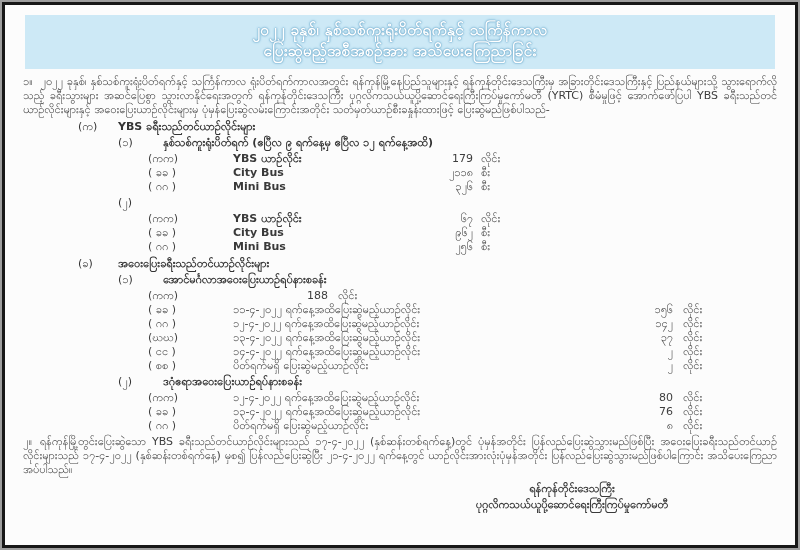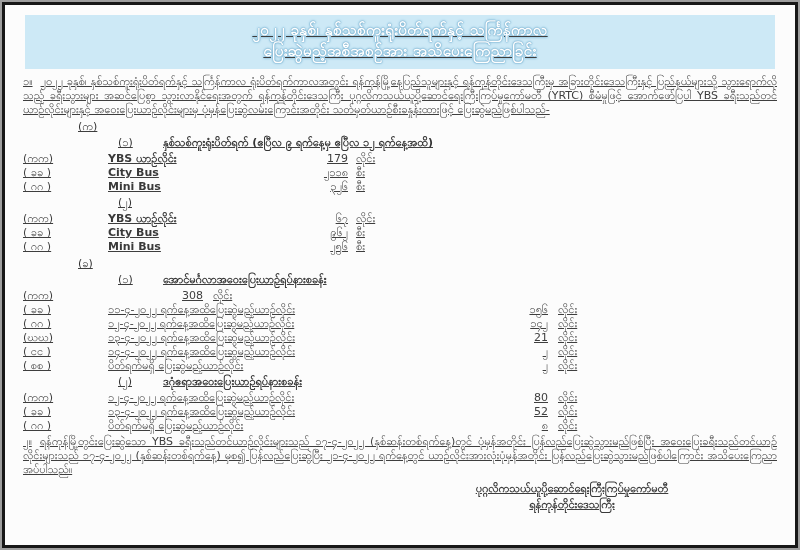--- a/index.html
+++ b/index.html
@@ -16,21 +16,20 @@
     border: 3px solid #171717;
     background: #fcfcfc;
     overflow: hidden;
   }
   .page {
     box-sizing: border-box;
     width: 100%; height: 100%;
     padding: 8px 18px 12px 18px;
     color: #3e3e3e;
     font-size: 11px;
-    text-decoration: underline;
   }
   .header-band {
     background: #cde9f6;
     margin: 2px 2px 6px 2px;
     padding: 5px 10px 7px 10px;
     text-align: center;
   }
   .header-line {
     color: #ffffff;
     font-weight: bold;
@@ -56,20 +55,21 @@
   .grp-heading {
     margin: 2px 0 2px 95px;
     display: flex;
     font-weight: bold;
     color: #343434;
     line-height: 14px;
   }
   .grp-heading .lbl { width: 45px; font-weight: normal; }
   .row {
     display: flex;
+    margin-left: 125px;
     line-height: 14px;
     align-items: flex-end;
   }
   .row .lbl { width: 85px; }
   .sec-k .row .nm { width: 182px; font-weight: bold; color: #3a3a3a; }
   .sec-k .row .val { width: 58px; text-align: right; }
   .sec-k .row .unit { width: 60px; margin-left: 8px; }
   .sec-kh .row .nm { width: 345px; }
   .sec-kh .row .val { width: 95px; text-align: right; }
   .sec-kh .row .unit { width: 60px; margin-left: 10px; }
@@ -91,20 +91,21 @@
     <div class="header-band">
       <div class="header-line">၂၀၂၂ ခုနှစ်၊ နှစ်သစ်ကူးရုံးပိတ်ရက်နှင့် သင်္ကြန်ကာလ</div>
       <div class="header-line">ပြေးဆွဲမည့်အစီအစဉ်အား အသိပေးကြေညာခြင်း</div>
     </div>
 
     <p class="para"><span class="pnum">၁။</span><span>၂၀၂၂ ခုနှစ်၊ နှစ်သစ်ကူးရုံးပိတ်ရက်နှင့် သင်္ကြန်ကာလ ရုံးပိတ်ရက်ကာလအတွင်း ရန်ကုန်မြို့နေပြည်သူများနှင့် ရန်ကုန်တိုင်းဒေသကြီးမှ အခြားတိုင်းဒေသကြီးနှင့် ပြည်နယ်များသို့ သွားရောက်လိုသည့် ခရီးသွားများ အဆင်ပြေစွာ သွားလာနိုင်ရေးအတွက် ရန်ကုန်တိုင်းဒေသကြီး ပုဂ္ဂလိကသယ်ယူပို့ဆောင်ရေးကြီးကြပ်မှုကော်မတီ (YRTC) စီမံမှုဖြင့် အောက်ဖော်ပြပါ YBS ခရီးသည်တင်ယာဉ်လိုင်းများနှင့် အဝေးပြေးယာဉ်လိုင်းများမှ ပုံမှန်ပြေးဆွဲလမ်းကြောင်းအတိုင်း သတ်မှတ်ယာဉ်စီးခနှုန်းထားဖြင့် ပြေးဆွဲမည်ဖြစ်ပါသည်-</span></p>
 
     <div class="sec-k">
       <div class="sec-heading">
         <span class="lbl">(က)</span>
+        <span>YBS ခရီးသည်တင်ယာဉ်လိုင်းများ</span>
       </div>
 
       <div class="grp-heading">
         <span class="lbl">(၁)</span>
         <span>နှစ်သစ်ကူးရုံးပိတ်ရက် (ဧပြီလ ၉ ရက်နေ့မှ ဧပြီလ ၁၂ ရက်နေ့အထိ)</span>
       </div>
       <div class="row">
         <span class="lbl">(ကက)</span>
         <span class="nm">YBS ယာဉ်လိုင်း</span>
         <span class="val">179</span>
@@ -142,47 +143,48 @@
         <span class="lbl">( ဂဂ )</span>
         <span class="nm">Mini Bus</span>
         <span class="val">၂၅၆</span>
         <span class="unit">စီး</span>
       </div>
     </div>
 
     <div class="sec-kh">
       <div class="sec-heading">
         <span class="lbl">(ခ)</span>
+        <span>အဝေးပြေးခရီးသည်တင်ယာဉ်လိုင်းများ</span>
       </div>
 
       <div class="grp-heading">
         <span class="lbl">(၁)</span>
         <span>အောင်မင်္ဂလာအဝေးပြေးယာဉ်ရပ်နားစခန်း</span>
       </div>
       <div class="row">
         <span class="lbl">(ကက)</span>
-        <span class="val">308</span>
+        <span class="val">188</span>
         <span class="unit">လိုင်း</span>
       </div>
       <div class="row">
         <span class="lbl">( ခခ )</span>
         <span class="nm">၁၁-၄-၂၀၂၂ ရက်နေ့အထိပြေးဆွဲမည့်ယာဉ်လိုင်း</span>
         <span class="val">၁၅၆</span>
         <span class="unit">လိုင်း</span>
       </div>
       <div class="row">
         <span class="lbl">( ဂဂ )</span>
         <span class="nm">၁၂-၄-၂၀၂၂ ရက်နေ့အထိပြေးဆွဲမည့်ယာဉ်လိုင်း</span>
         <span class="val">၁၄၂</span>
         <span class="unit">လိုင်း</span>
       </div>
       <div class="row">
         <span class="lbl">(ဃဃ)</span>
         <span class="nm">၁၃-၄-၂၀၂၂ ရက်နေ့အထိပြေးဆွဲမည့်ယာဉ်လိုင်း</span>
-        <span class="val">21</span>
+        <span class="val">၃၇</span>
         <span class="unit">လိုင်း</span>
       </div>
       <div class="row">
         <span class="lbl">( ငင )</span>
         <span class="nm">၁၄-၄-၂၀၂၂ ရက်နေ့အထိပြေးဆွဲမည့်ယာဉ်လိုင်း</span>
         <span class="val">၂</span>
         <span class="unit">လိုင်း</span>
       </div>
       <div class="row">
         <span class="lbl">( စစ )</span>
@@ -197,32 +199,32 @@
       </div>
       <div class="row">
         <span class="lbl">(ကက)</span>
         <span class="nm">၁၂-၄-၂၀၂၂ ရက်နေ့အထိပြေးဆွဲမည့်ယာဉ်လိုင်း</span>
         <span class="val">80</span>
         <span class="unit">လိုင်း</span>
       </div>
       <div class="row">
         <span class="lbl">( ခခ )</span>
         <span class="nm">၁၃-၄-၂၀၂၂ ရက်နေ့အထိပြေးဆွဲမည့်ယာဉ်လိုင်း</span>
-        <span class="val">52</span>
+        <span class="val">76</span>
         <span class="unit">လိုင်း</span>
       </div>
       <div class="row">
         <span class="lbl">( ဂဂ )</span>
         <span class="nm">ပိတ်ရက်မရှိ ပြေးဆွဲမည့်ယာဉ်လိုင်း</span>
         <span class="val">၈</span>
         <span class="unit">လိုင်း</span>
       </div>
     </div>
 
     <p class="para"><span class="pnum">၂။</span><span>ရန်ကုန်မြို့တွင်းပြေးဆွဲသော YBS ခရီးသည်တင်ယာဉ်လိုင်းများသည် ၁၇-၄-၂၀၂၂ (နှစ်ဆန်းတစ်ရက်နေ့)တွင် ပုံမှန်အတိုင်း ပြန်လည်ပြေးဆွဲသွားမည်ဖြစ်ပြီး အဝေးပြေးခရီးသည်တင်ယာဉ်လိုင်းများသည် ၁၇-၄-၂၀၂၂ (နှစ်ဆန်းတစ်ရက်နေ့) မှစ၍ ပြန်လည်ပြေးဆွဲပြီး ၂၁-၄-၂၀၂၂ ရက်နေ့တွင် ယာဉ်လိုင်းအားလုံးပုံမှန်အတိုင်း ပြန်လည်ပြေးဆွဲသွားမည်ဖြစ်ပါကြောင်း အသိပေးကြေညာအပ်ပါသည်။</span></p>
 
     <div class="signature">
+      <div>ရန်ကုန်တိုင်းဒေသကြီး</div>
       <div>ပုဂ္ဂလိကသယ်ယူပို့ဆောင်ရေးကြီးကြပ်မှုကော်မတီ</div>
-      <div>ရန်ကုန်တိုင်းဒေသကြီး</div>
     </div>
 
   </div>
 </div>
 
 </body></html>

